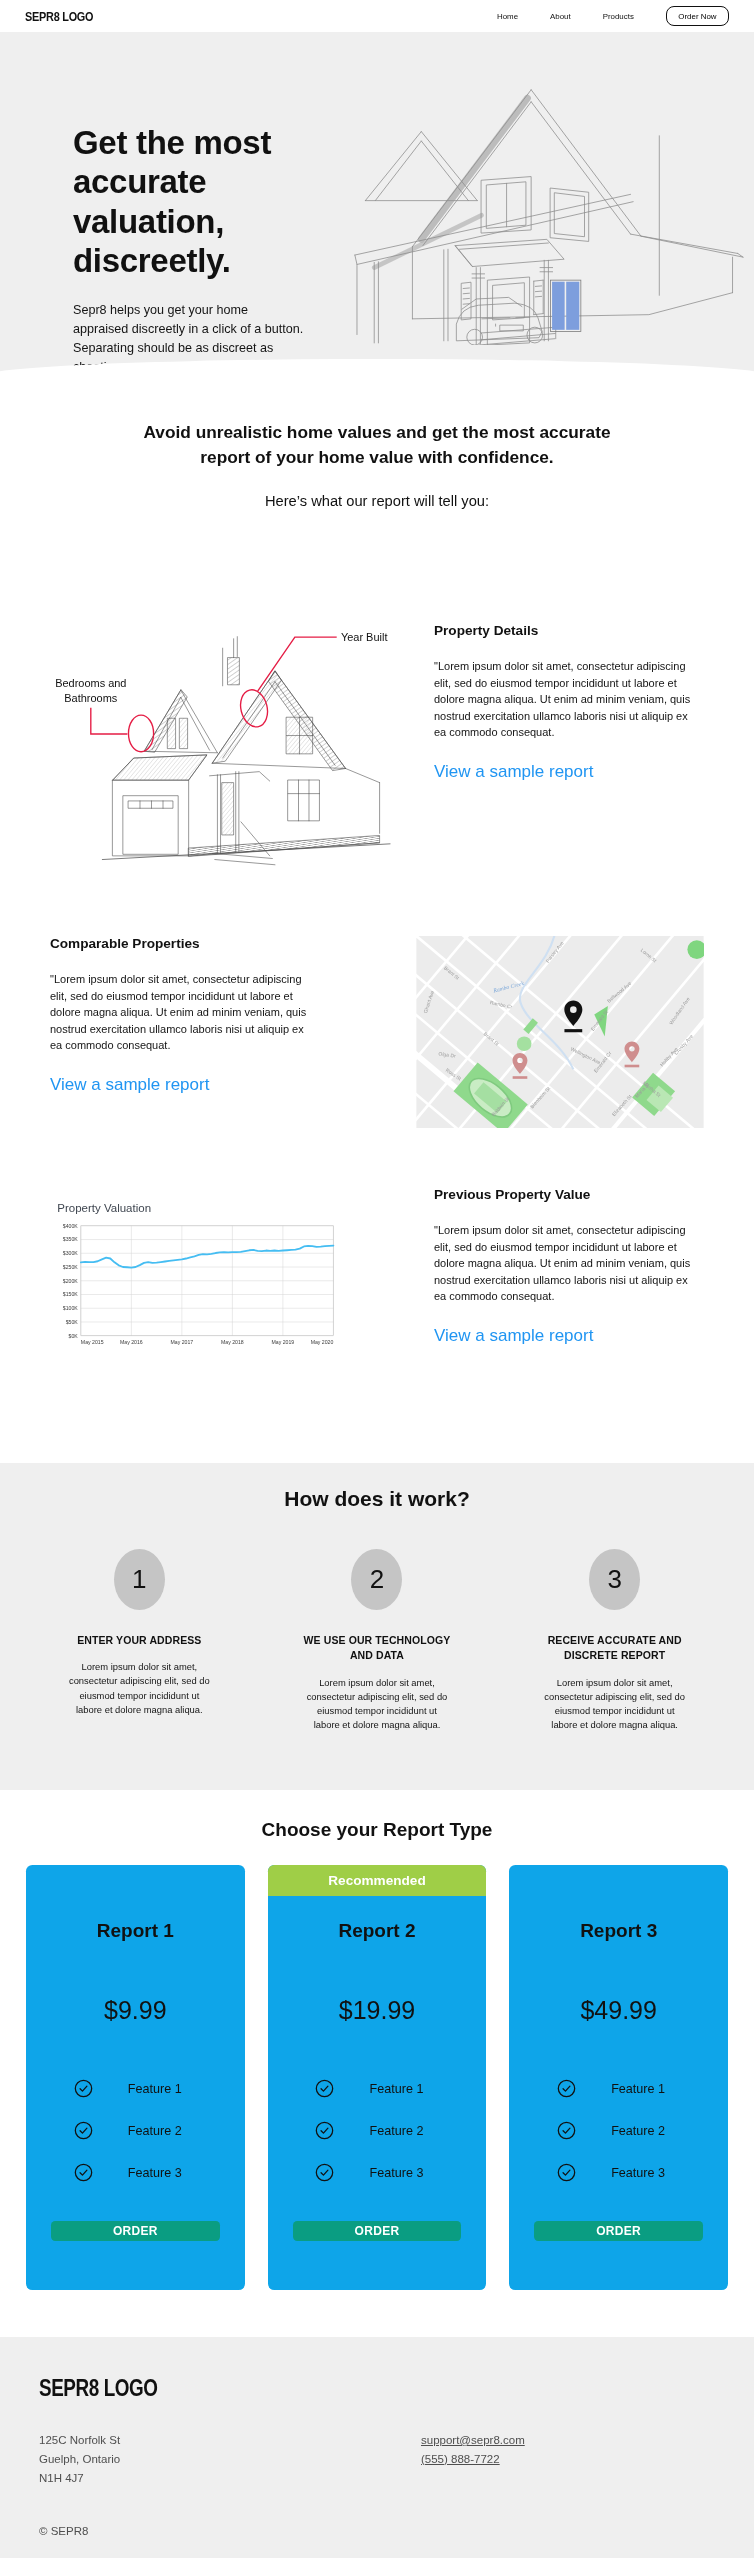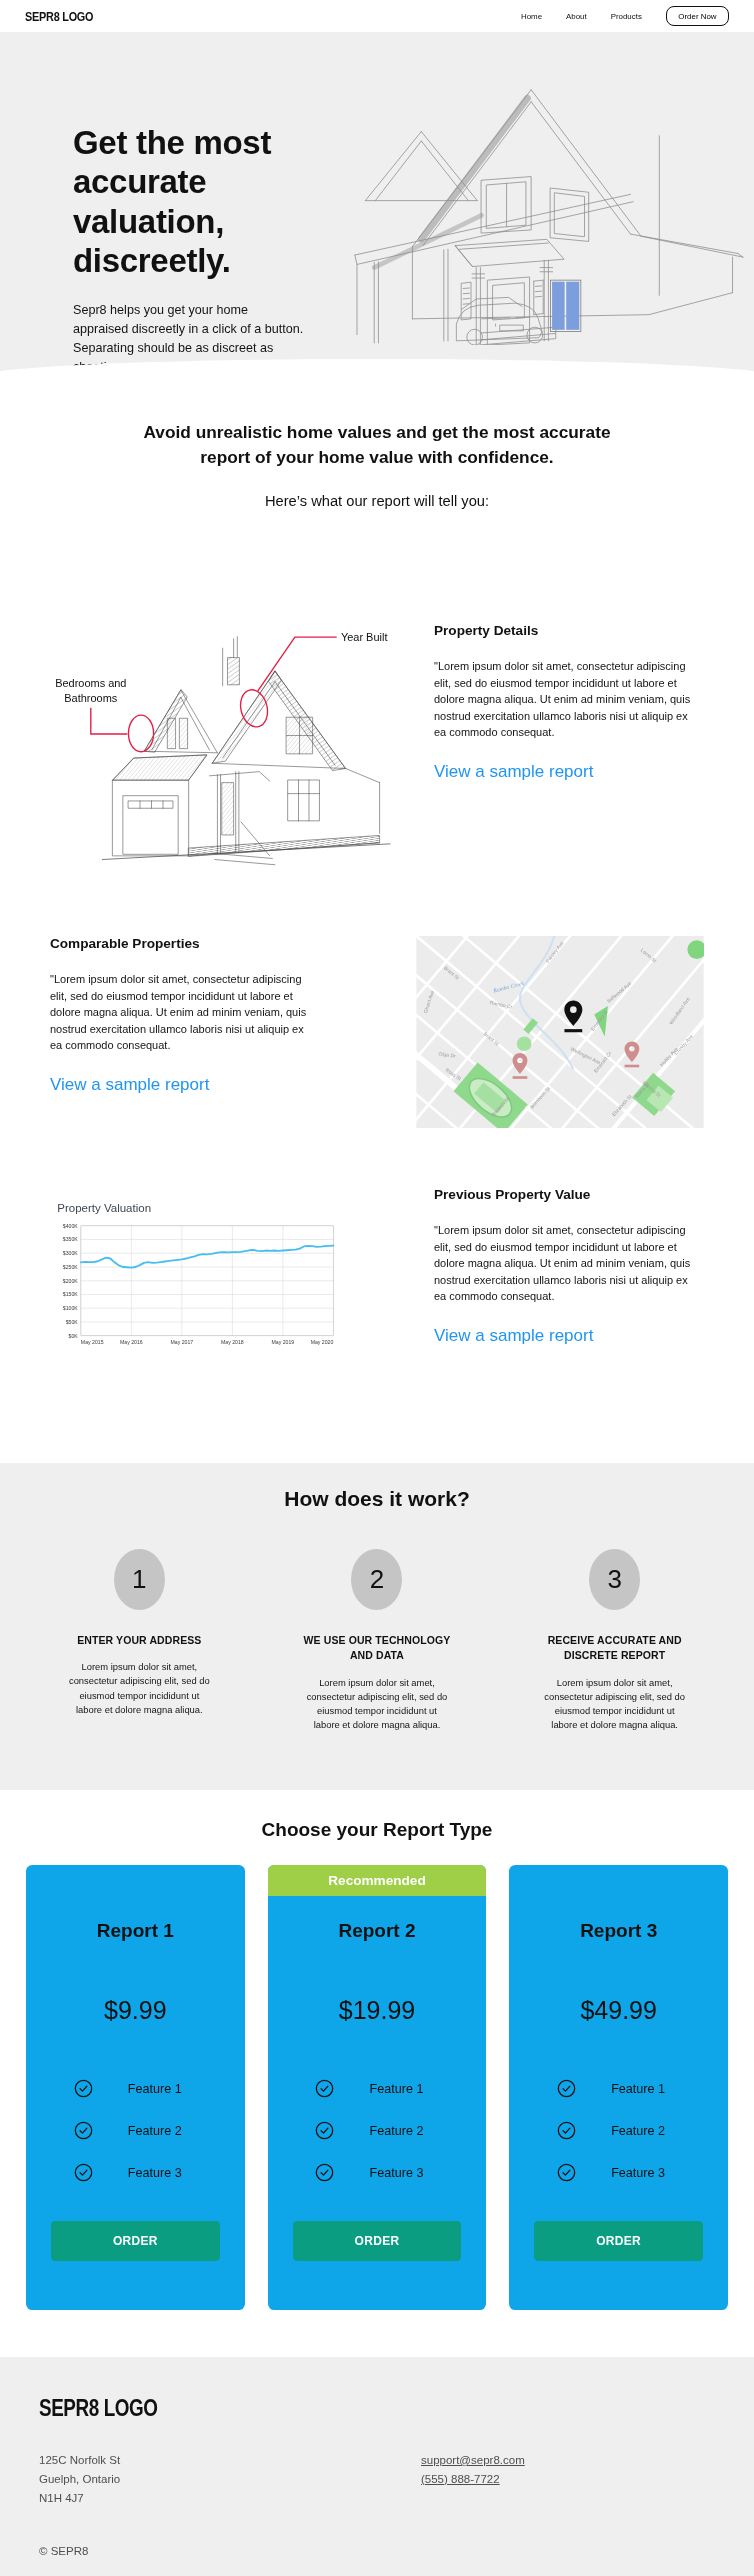--- a/index.html
+++ b/index.html
@@ -4,21 +4,21 @@
 <style>
   * { box-sizing: border-box; }
   html,body { margin:0; padding:0; }
   body {
     width:754px; margin:0 auto; background:#ffffff; color:#111;
     font-family:"Liberation Sans", sans-serif;
   }
   
   .site-header{ height:32px; display:flex; align-items:center; padding:0 25px; background:#fff; }
   .logo{ font-size:13.6px; font-weight:700; letter-spacing:-0.3px; transform:scaleX(.8); transform-origin:left center; white-space:nowrap; }
-  .nav{ margin-left:auto; display:flex; align-items:center; gap:24px; }
+  .nav{ margin-left:auto; display:flex; align-items:center; gap:32px; }
   .nav a{ font-size:7.9px; color:#111; text-decoration:none; }
   .nav-order-btn{ border:0.8px solid #111; border-radius:8px; background:#fff; padding:4.7px 11.5px; font-size:7.9px; font-family:inherit; cursor:pointer; }
   
   .hero{ position:relative; background:#efefef; height:344px; overflow:hidden; }
   .hero::after{ content:""; position:absolute; left:-21px; right:-21px; bottom:-0.5px; height:18px; background:#fff; border-radius:50% 50% 0 0 / 100% 100% 0 0; }
   .hero-copy{ position:absolute; left:73px; top:15px; width:314px; }
   .hero-title{ margin:0; padding-top:76px; font-size:33px; line-height:1.19; font-weight:700; letter-spacing:-0.3px; width:293px;}
   .hero-sub{ margin:21px 0 0; font-size:12.6px; line-height:1.52; width:231px; color:#141414;}
   .hero-art{ position:absolute; right:0; top:41px; }
   
@@ -52,21 +52,21 @@
   .cards{ margin-top:24px; display:grid; grid-template-columns:1fr 1fr 1fr; gap:23px; }
   .card{ background:#0ea5e9; border-radius:6.3px; padding-bottom:49px; }
   .card-banner{ height:31px; border-radius:6.3px 6.3px 0 0; display:flex; align-items:center; justify-content:center; font-size:13.6px; font-weight:700; color:#fff; }
   .card-banner.filled{ background:#9fce47; }
   .card-title{ margin-top:24px; text-align:center; font-size:19px; font-weight:700; }
   .card-price{ margin-top:54px; text-align:center; font-size:25px; font-weight:400; }
   .card-features{ margin-top:54px; display:flex; flex-direction:column; gap:23px; }
   .feature-row{ width:123px; margin:0 auto; display:flex; align-items:center; gap:23px; }
   .feature-row svg{ flex:0 0 19px; }
   .feature-label{ font-size:12.6px;padding-left:12px; }
-  .order-btn{ display:block; margin:39px 25px 0; width:calc(100% - 50px); height:40px; border:none; border-radius:4.2px; background:#0a9d82; color:#fff; font-size:12px; font-weight:700; letter-spacing:0.3px; font-family:inherit; cursor:pointer; }
+  .order-btn{ display:block; margin:39px 25px 0; width:calc(100% - 50px); height:20px; border:none; border-radius:4.2px; background:#0a9d82; color:#fff; font-size:12px; font-weight:700; letter-spacing:0.3px; font-family:inherit; cursor:pointer; }
   
   .footer{ background:#efefef; padding:38px 39px 21px; }
   .footer-logo{ font-size:23px; font-weight:700; letter-spacing:-0.5px; transform:scaleX(.82); transform-origin:left center; white-space:nowrap;}
   .footer-cols{ display:flex; margin-top:29px; }
   .footer-address{ width:382px; font-size:11.5px; line-height:1.65; color:#4f4f4f; }
   .footer-links{ display:flex; flex-direction:column; font-size:11.5px; line-height:1.65; }
   .footer-links a{ color:#4f4f4f; }
   .footer-copy{ margin-top:37px; font-size:11.5px; color:#4f4f4f; }
   
   .road-label{ font-size:9.5px; fill:#9b9b9b; font-family:"Liberation Sans",sans-serif; }

